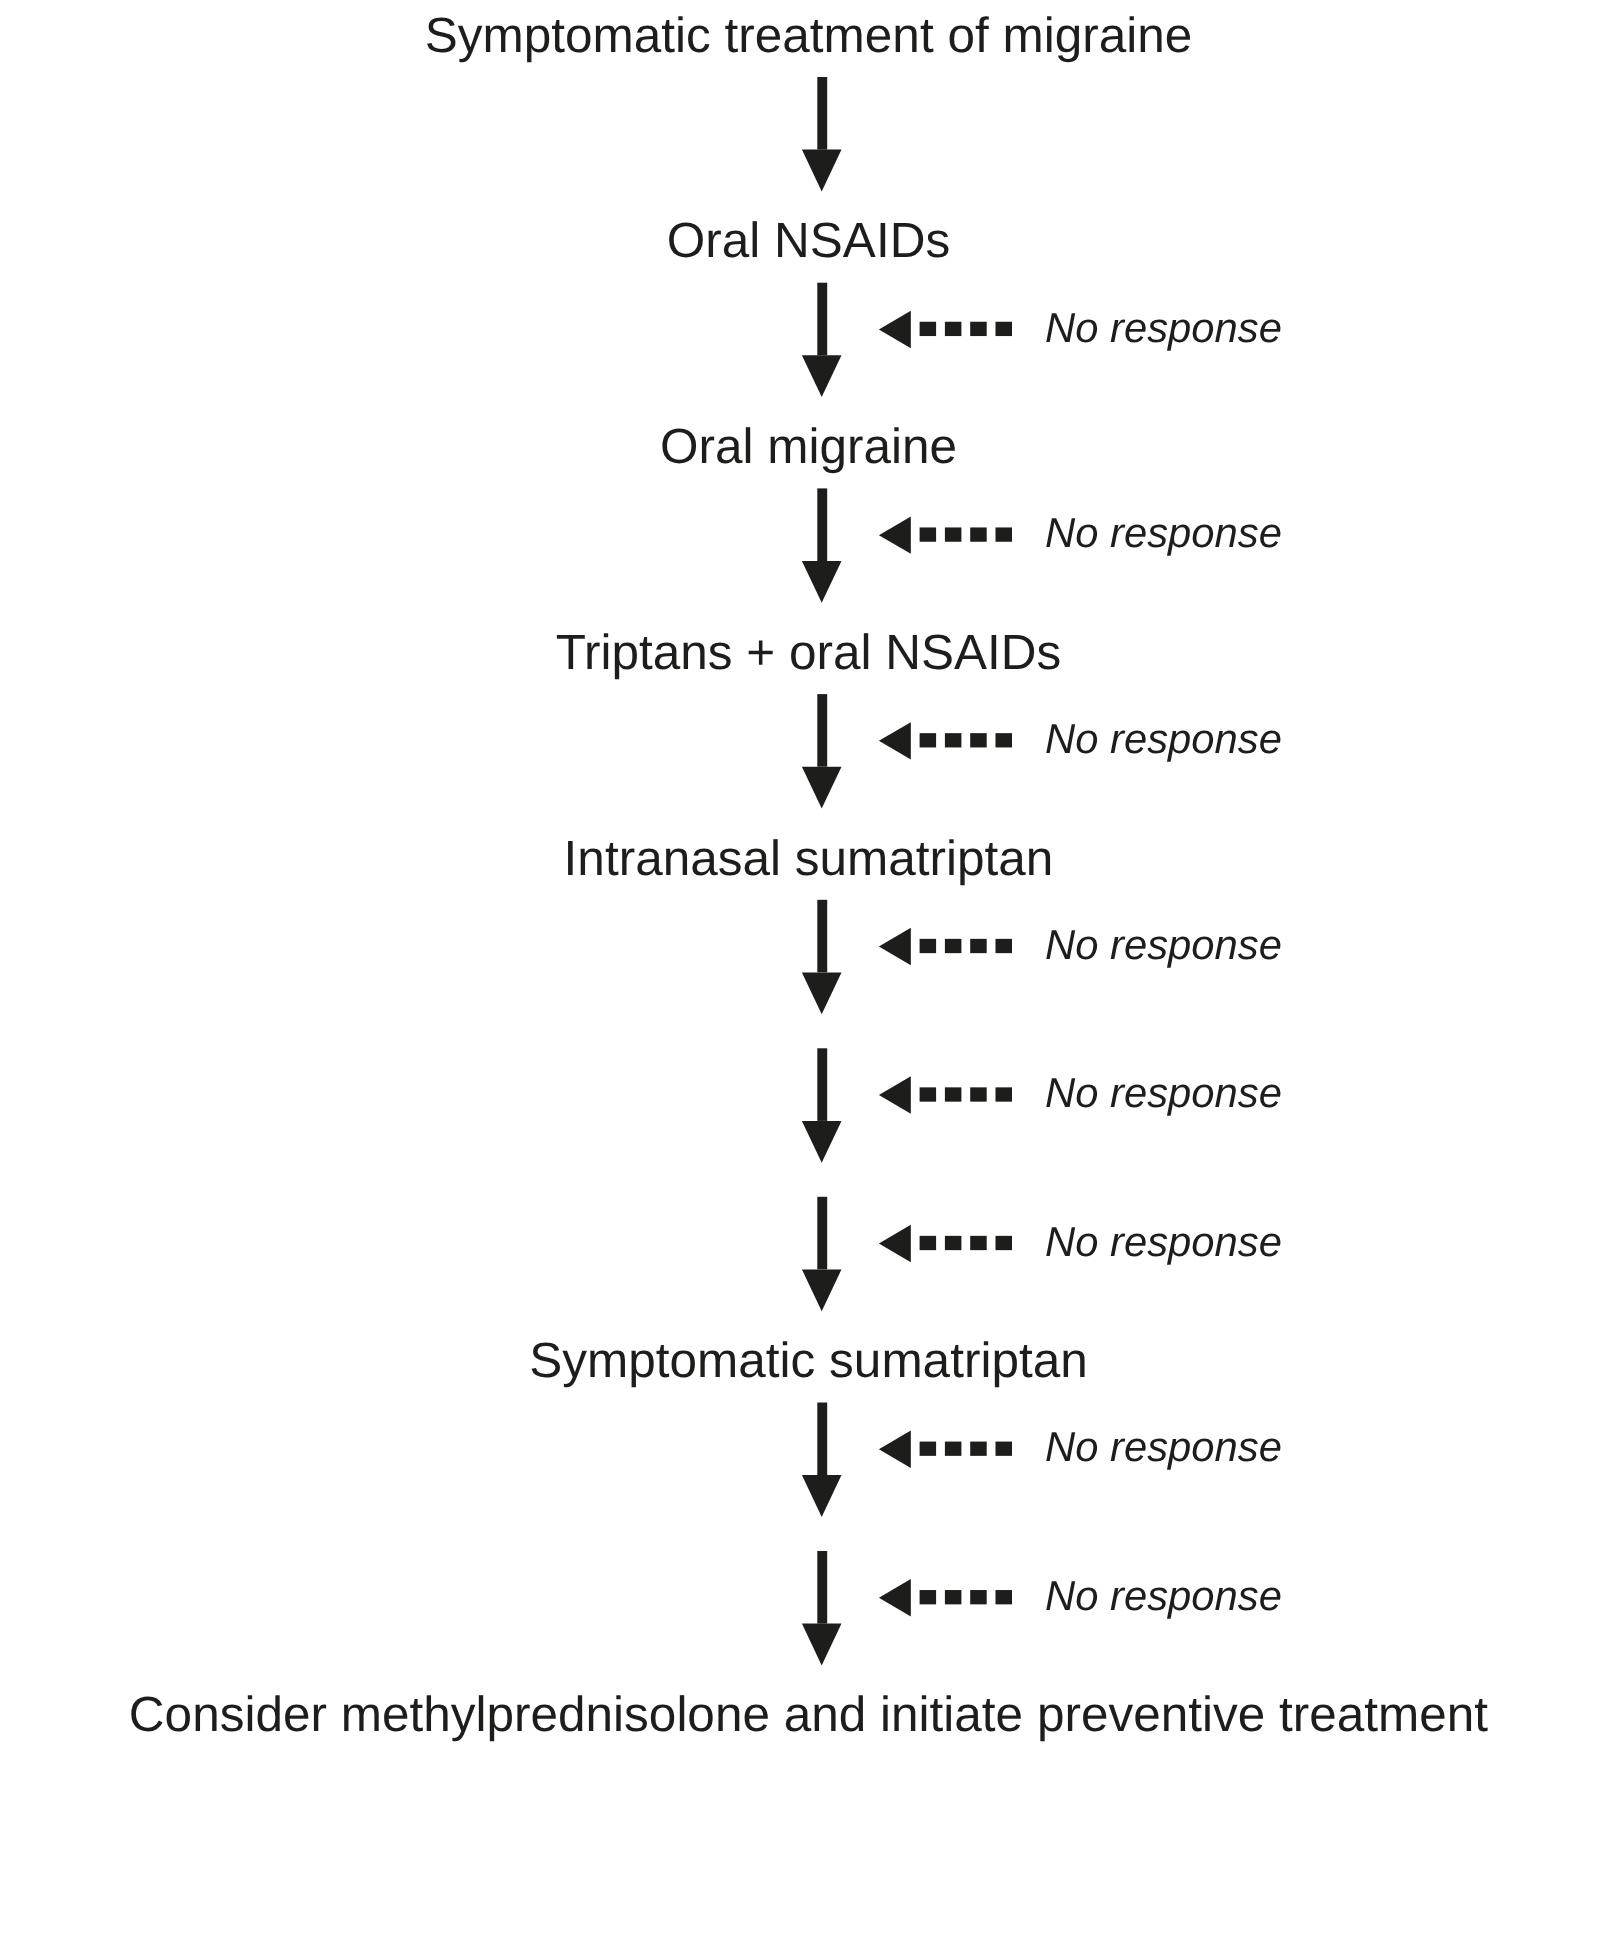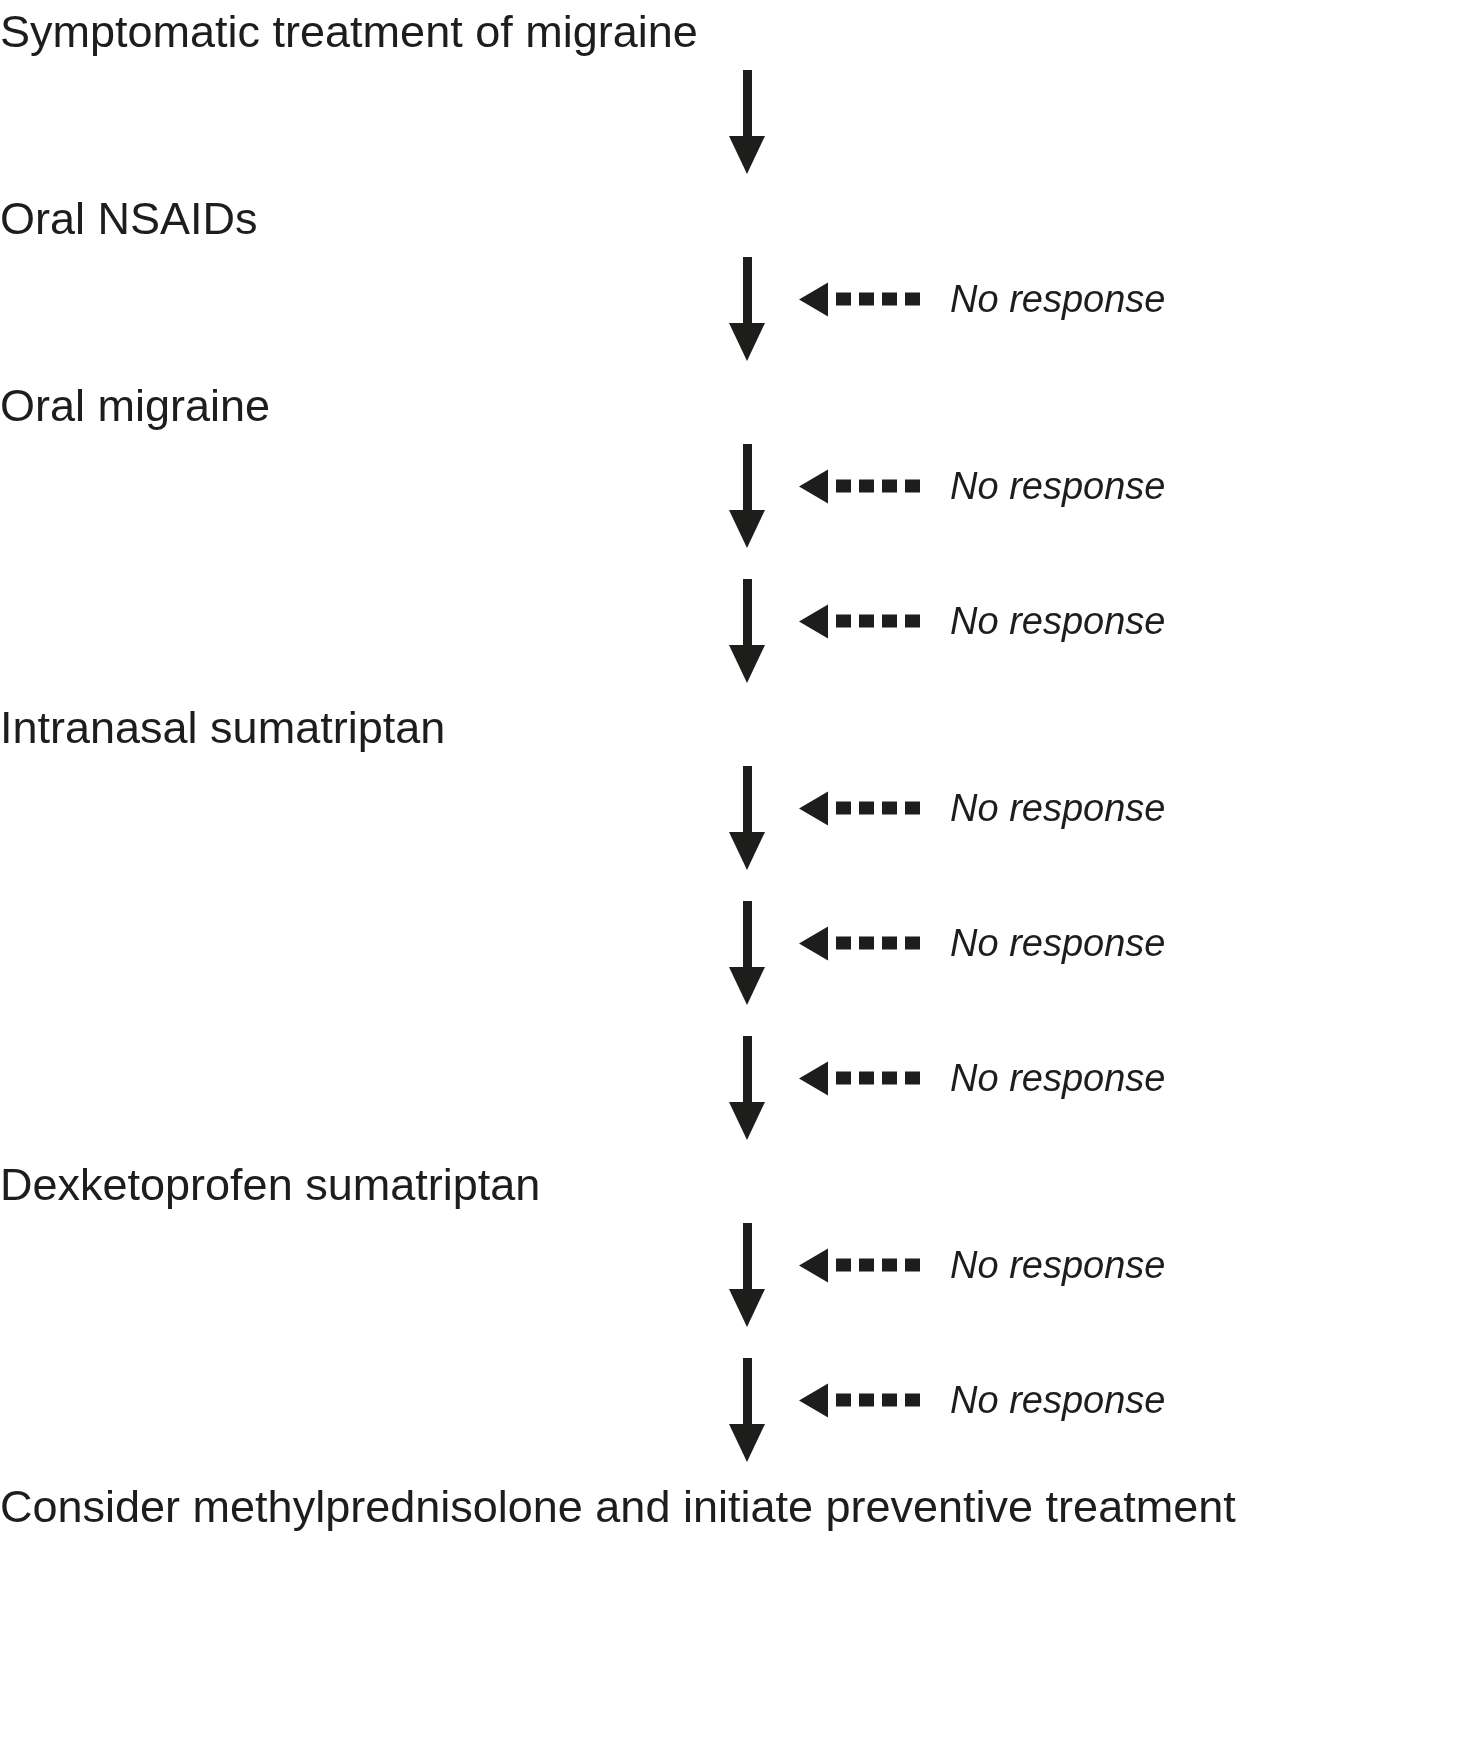--- a/index.html
+++ b/index.html
@@ -5,21 +5,21 @@
   html, body { margin: 0; padding: 0; }
   body {
     width: 1470px; height: 1759px;
     background: #ffffff;
     color: #1d1d1b;
     font-family: "Liberation Sans", sans-serif;
     overflow: hidden;
   }
   .flow { position: relative; width: 100%; height: 100%; padding-top: 6px; box-sizing: border-box; }
   .title, .node {
-    text-align: left;
+    text-align: center;
     font-size: 45px;
     line-height: 52px;
     height: 52px;
     white-space: nowrap;
     font-weight: 400;
   }
   .connector { position: relative; height: 135px; margin-left: 24px; }
   .down-arrow {
     position: absolute; left: 50%; top: 12px;
     transform: translateX(-50%);
@@ -93,20 +93,21 @@
         <div class="dhead"></div>
         <div class="dash"></div>
           <div class="dash"></div>
           <div class="dash"></div>
           <div class="dash"></div>
       </div>
       <div class="nr-text">No response</div>
     </div>
   </div>
 
+  <div class="node">Triptans + oral NSAIDs</div>
 
   <div class="connector">
     <div class="down-arrow">
       <div class="stem"></div>
       <div class="head"></div>
     </div>
     <div class="no-response">
       <div class="dashed-arrow">
         <div class="dhead"></div>
         <div class="dash"></div>
@@ -166,21 +167,21 @@
         <div class="dhead"></div>
         <div class="dash"></div>
           <div class="dash"></div>
           <div class="dash"></div>
           <div class="dash"></div>
       </div>
       <div class="nr-text">No response</div>
     </div>
   </div>
 
-  <div class="node">Dexketoprofen sumatriptan</div>
+  <div class="node">Symptomatic sumatriptan</div>
 
   <div class="connector">
     <div class="down-arrow">
       <div class="stem"></div>
       <div class="head"></div>
     </div>
     <div class="no-response">
       <div class="dashed-arrow">
         <div class="dhead"></div>
         <div class="dash"></div>

